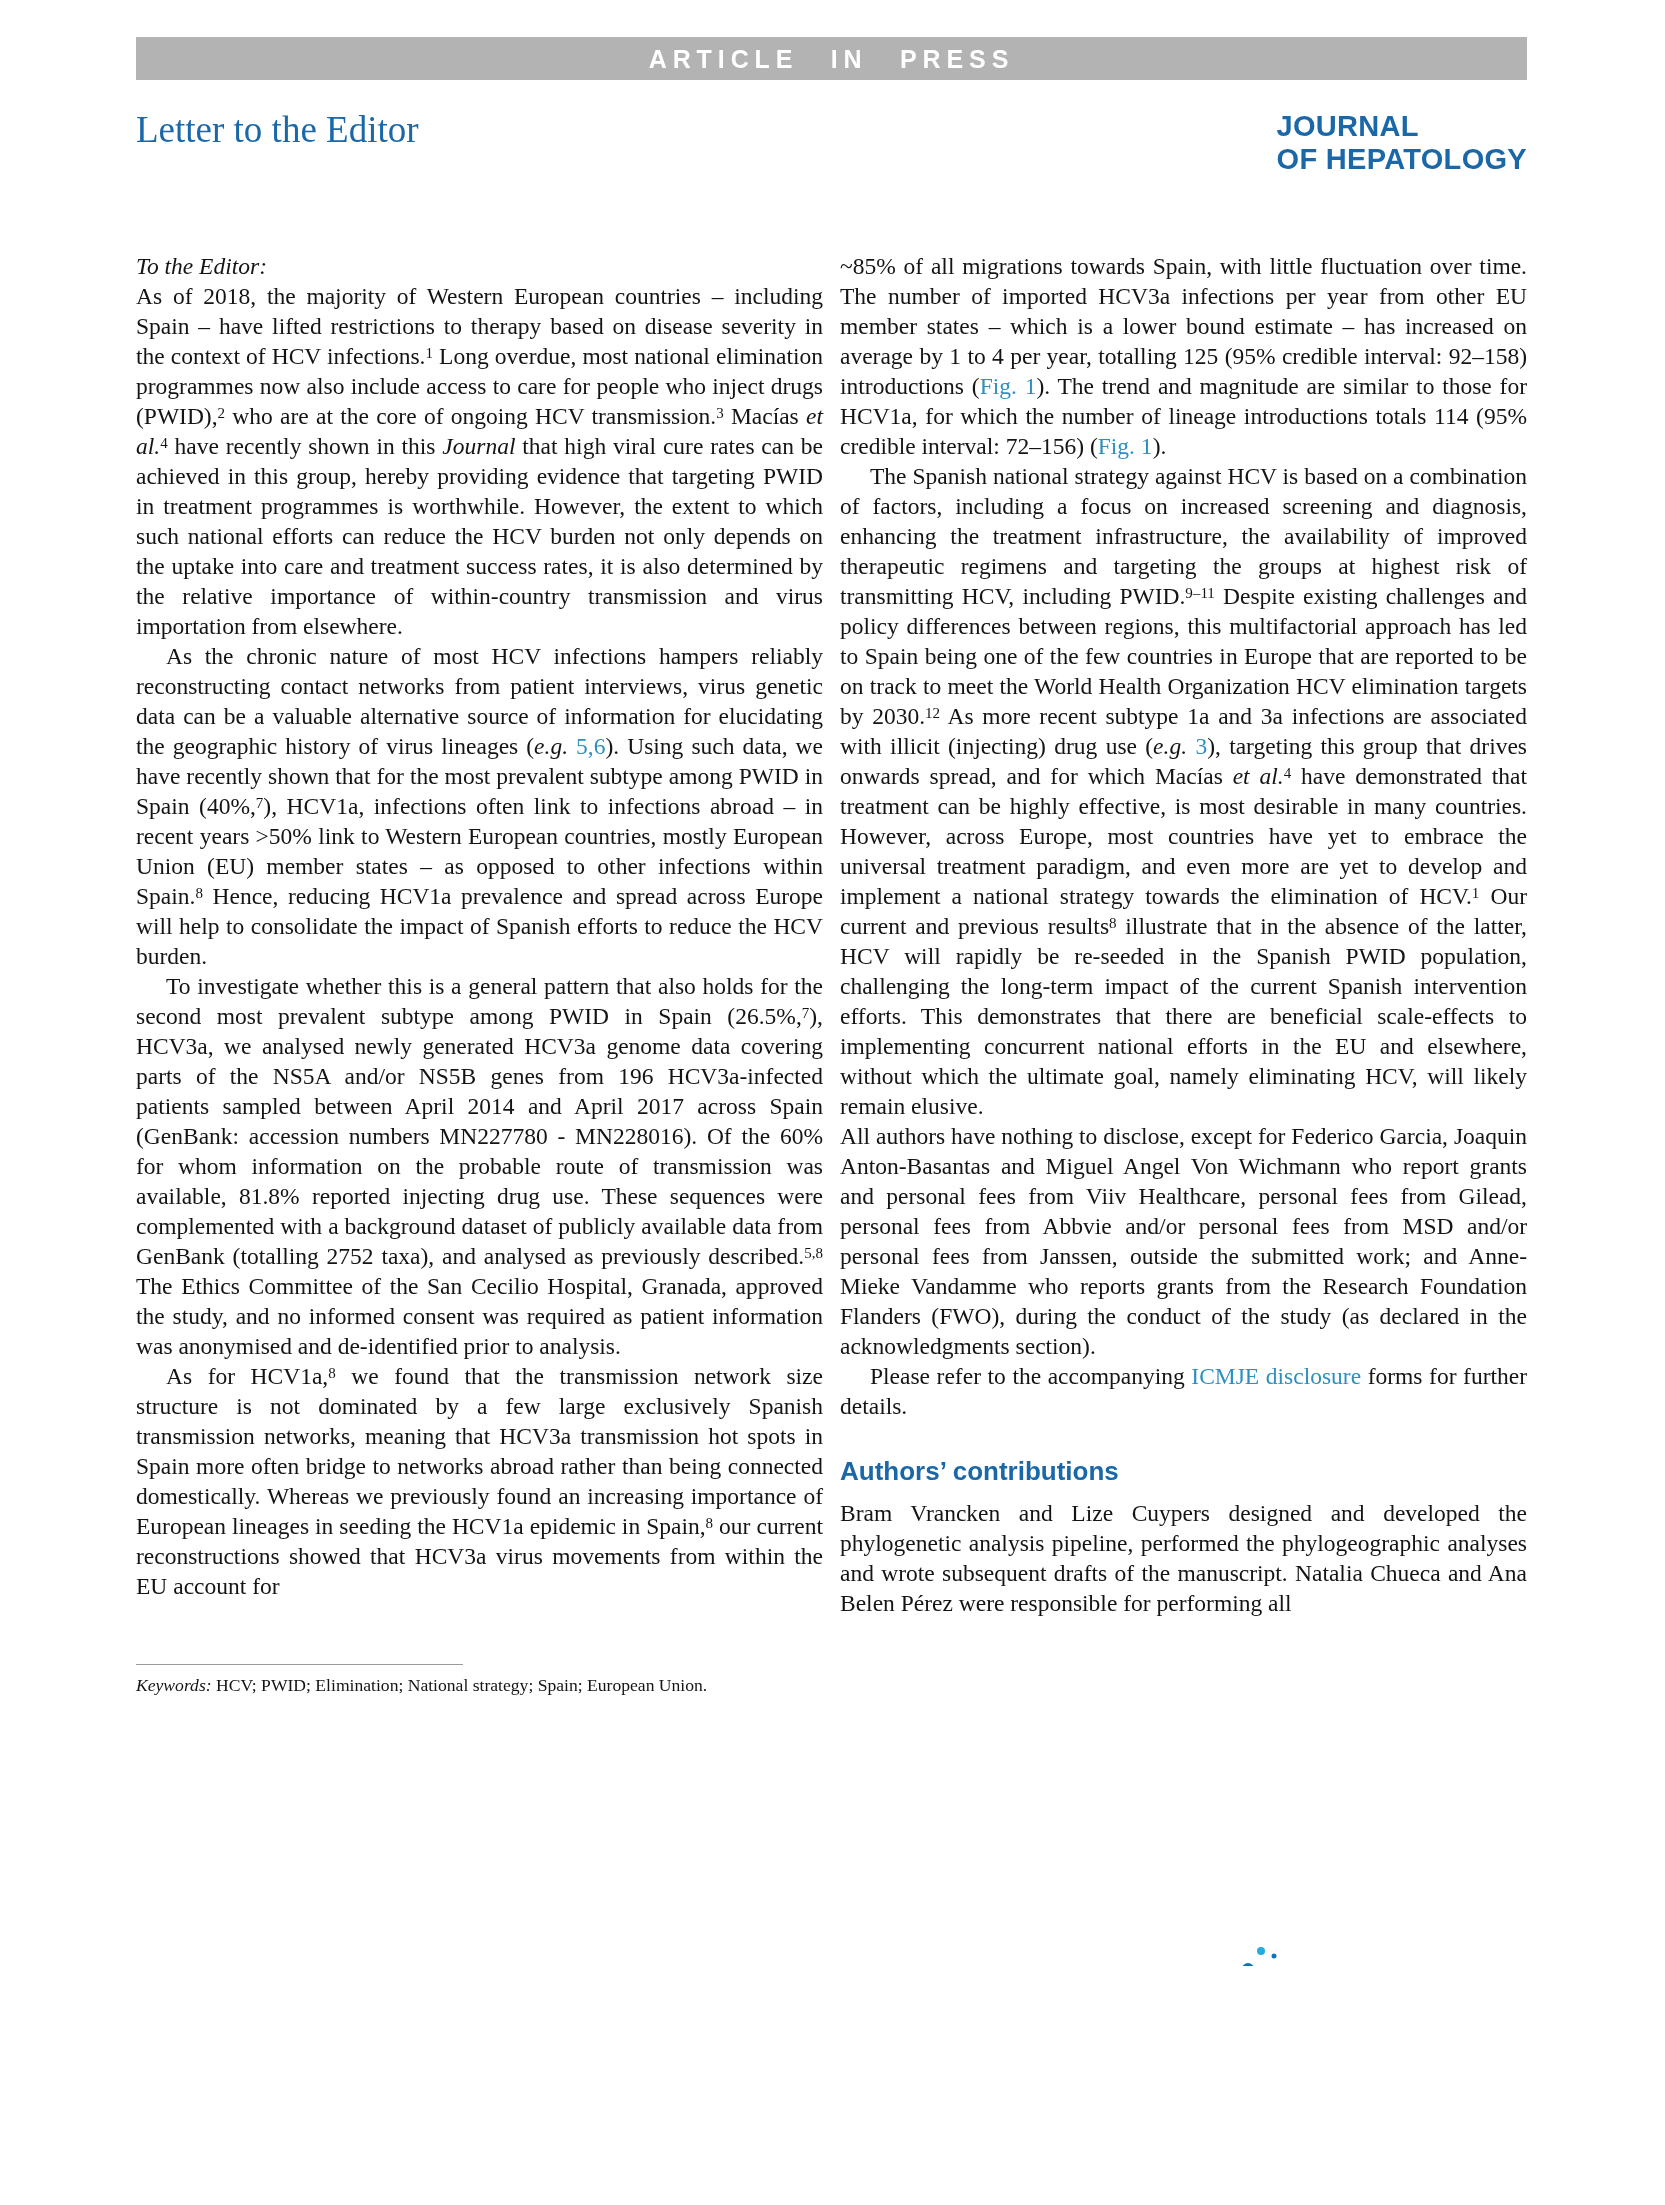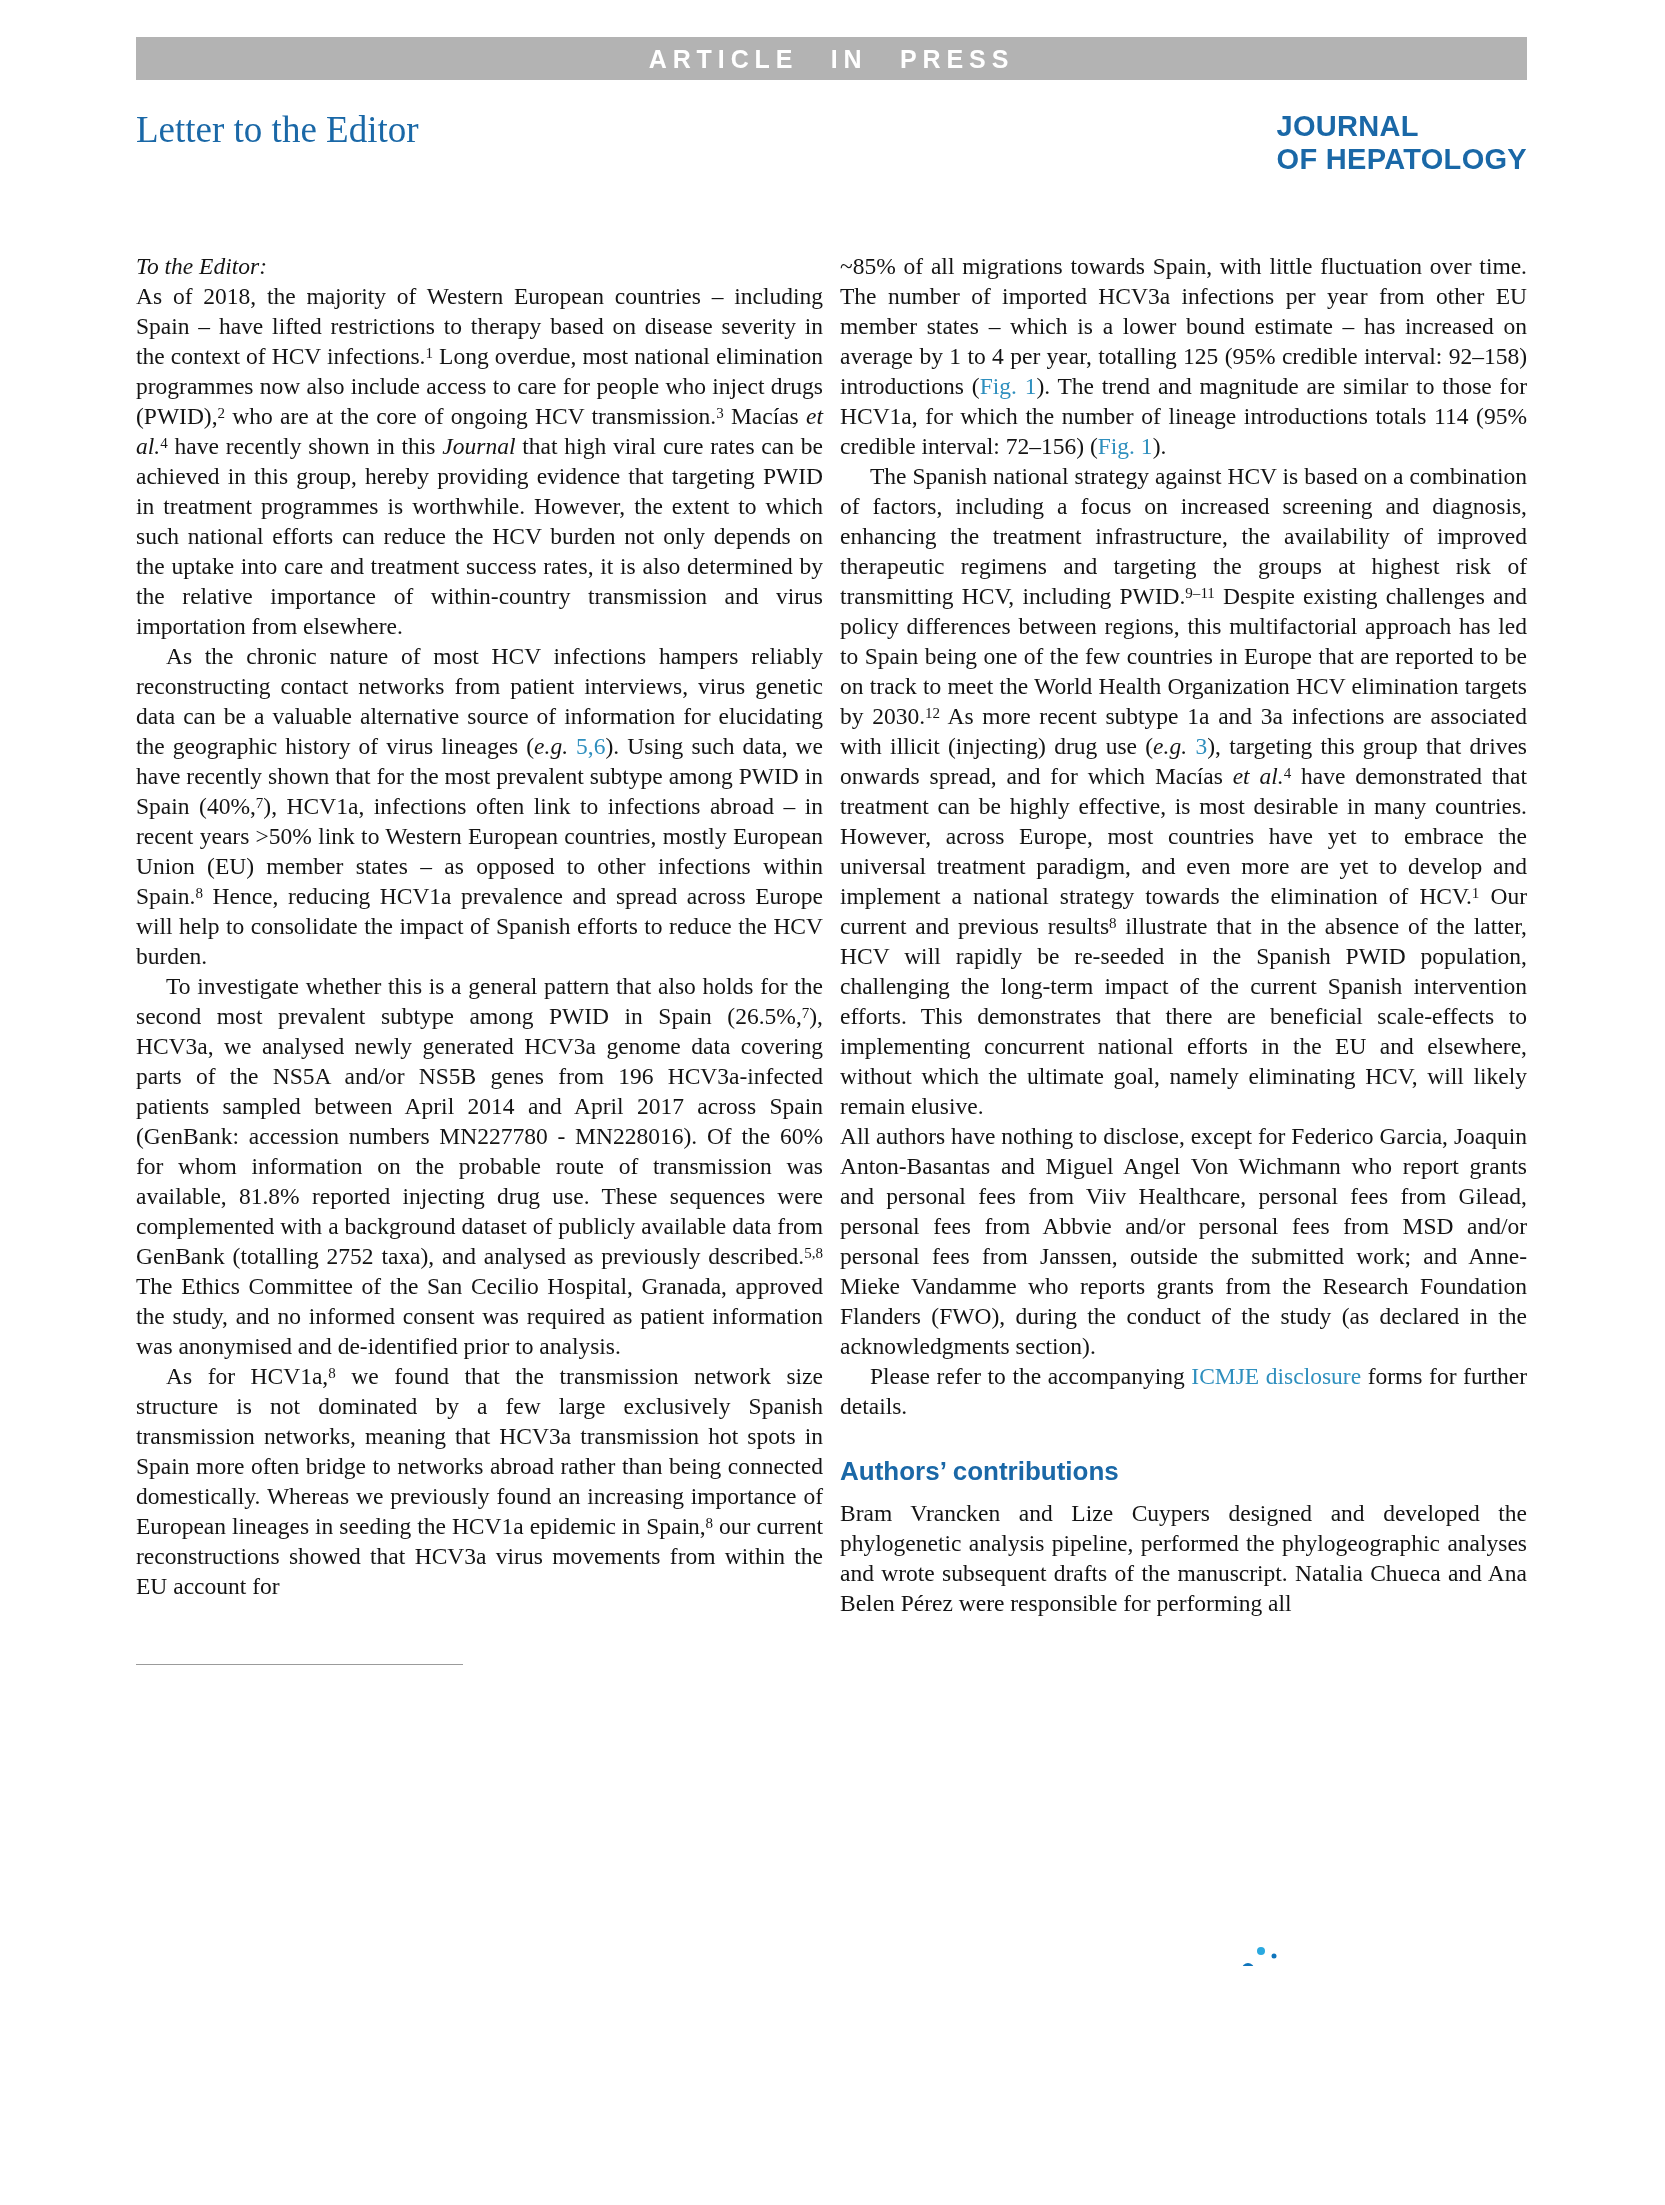--- a/index.html
+++ b/index.html
@@ -168,20 +168,21 @@
 
     <div class="col">
       <p class="salutation">To the Editor:</p>
       <p class="para"><span>As of 2018, the majority of Western European countries – including Spain – have lifted restrictions to therapy based on disease severity in the context of HCV infections.</span><span class="seg-sup">1</span><span> Long overdue, most national elimination programmes now also include access to care for people who inject drugs (PWID),</span><span class="seg-sup">2</span><span> who are at the core of ongoing HCV transmission.</span><span class="seg-sup">3</span><span> Macías </span><span class="seg-i">et al.</span><span class="seg-sup">4</span><span> have recently shown in this </span><span class="seg-i">Journal</span><span> that high viral cure rates can be achieved in this group, hereby providing evidence that targeting PWID in treatment programmes is worthwhile. However, the extent to which such national efforts can reduce the HCV burden not only depends on the uptake into care and treatment success rates, it is also determined by the relative importance of within-country transmission and virus importation from elsewhere.</span></p>
       <p class="para indent"><span>As the chronic nature of most HCV infections hampers reliably reconstructing contact networks from patient interviews, virus genetic data can be a valuable alternative source of information for elucidating the geographic history of virus lineages (</span><span class="seg-i">e.g.</span><span> </span><span class="seg-link">5,6</span><span>). Using such data, we have recently shown that for the most prevalent subtype among PWID in Spain (40%,</span><span class="seg-sup">7</span><span>), HCV1a, infections often link to infections abroad – in recent years &gt;50% link to Western European countries, mostly European Union (EU) member states – as opposed to other infections within Spain.</span><span class="seg-sup">8</span><span> Hence, reducing HCV1a prevalence and spread across Europe will help to consolidate the impact of Spanish efforts to reduce the HCV burden.</span></p>
       <p class="para indent"><span>To investigate whether this is a general pattern that also holds for the second most prevalent subtype among PWID in Spain (26.5%,</span><span class="seg-sup">7</span><span>), HCV3a, we analysed newly generated HCV3a genome data covering parts of the NS5A and/or NS5B genes from 196 HCV3a-infected patients sampled between April 2014 and April 2017 across Spain (GenBank: accession numbers MN227780 - MN228016). Of the 60% for whom information on the probable route of transmission was available, 81.8% reported injecting drug use. These sequences were complemented with a background dataset of publicly available data from GenBank (totalling 2752 taxa), and analysed as previously described.</span><span class="seg-sup">5,8</span><span> The Ethics Committee of the San Cecilio Hospital, Granada, approved the study, and no informed consent was required as patient information was anonymised and de-identified prior to analysis.</span></p>
       <p class="para indent"><span>As for HCV1a,</span><span class="seg-sup">8</span><span> we found that the transmission network size structure is not dominated by a few large exclusively Spanish transmission networks, meaning that HCV3a transmission hot spots in Spain more often bridge to networks abroad rather than being connected domestically. Whereas we previously found an increasing importance of European lineages in seeding the HCV1a epidemic in Spain,</span><span class="seg-sup">8</span><span> our current reconstructions showed that HCV3a virus movements from within the EU account for</span></p>
 
       <div class="keywords-block">
         <div class="rule"></div>
+        <p class="keywords"><span class="seg-i">Keywords:</span><span> HCV; PWID; Elimination; National strategy; Spain; European Union.</span></p>
       </div>
     </div>
 
     <div class="col">
       <p class="para"><span>~85% of all migrations towards Spain, with little fluctuation over time. The number of imported HCV3a infections per year from other EU member states – which is a lower bound estimate – has increased on average by 1 to 4 per year, totalling 125 (95% credible interval: 92–158) introductions (</span><span class="seg-link">Fig. 1</span><span>). The trend and magnitude are similar to those for HCV1a, for which the number of lineage introductions totals 114 (95% credible interval: 72–156) (</span><span class="seg-link">Fig. 1</span><span>).</span></p>
       <p class="para indent"><span>The Spanish national strategy against HCV is based on a combination of factors, including a focus on increased screening and diagnosis, enhancing the treatment infrastructure, the availability of improved therapeutic regimens and targeting the groups at highest risk of transmitting HCV, including PWID.</span><span class="seg-sup">9–11</span><span> Despite existing challenges and policy differences between regions, this multifactorial approach has led to Spain being one of the few countries in Europe that are reported to be on track to meet the World Health Organization HCV elimination targets by 2030.</span><span class="seg-sup">12</span><span> As more recent subtype 1a and 3a infections are associated with illicit (injecting) drug use (</span><span class="seg-i">e.g.</span><span> </span><span class="seg-link">3</span><span>), targeting this group that drives onwards spread, and for which Macías </span><span class="seg-i">et al.</span><span class="seg-sup">4</span><span> have demonstrated that treatment can be highly effective, is most desirable in many countries. However, across Europe, most countries have yet to embrace the universal treatment paradigm, and even more are yet to develop and implement a national strategy towards the elimination of HCV.</span><span class="seg-sup">1</span><span> Our current and previous results</span><span class="seg-sup">8</span><span> illustrate that in the absence of the latter, HCV will rapidly be re-seeded in the Spanish PWID population, challenging the long-term impact of the current Spanish intervention efforts. This demonstrates that there are beneficial scale-effects to implementing concurrent national efforts in the EU and elsewhere, without which the ultimate goal, namely eliminating HCV, will likely remain elusive.</span></p>
 
       <p class="para"><span>All authors have nothing to disclose, except for Federico Garcia, Joaquin Anton-Basantas and Miguel Angel Von Wichmann who report grants and personal fees from Viiv Healthcare, personal fees from Gilead, personal fees from Abbvie and/or personal fees from MSD and/or personal fees from Janssen, outside the submitted work; and Anne-Mieke Vandamme who reports grants from the Research Foundation Flanders (FWO), during the conduct of the study (as declared in the acknowledgments section).</span></p>
       <p class="para indent"><span>Please refer to the accompanying </span><span class="seg-link">ICMJE disclosure</span><span> forms for further details.</span></p>
 

